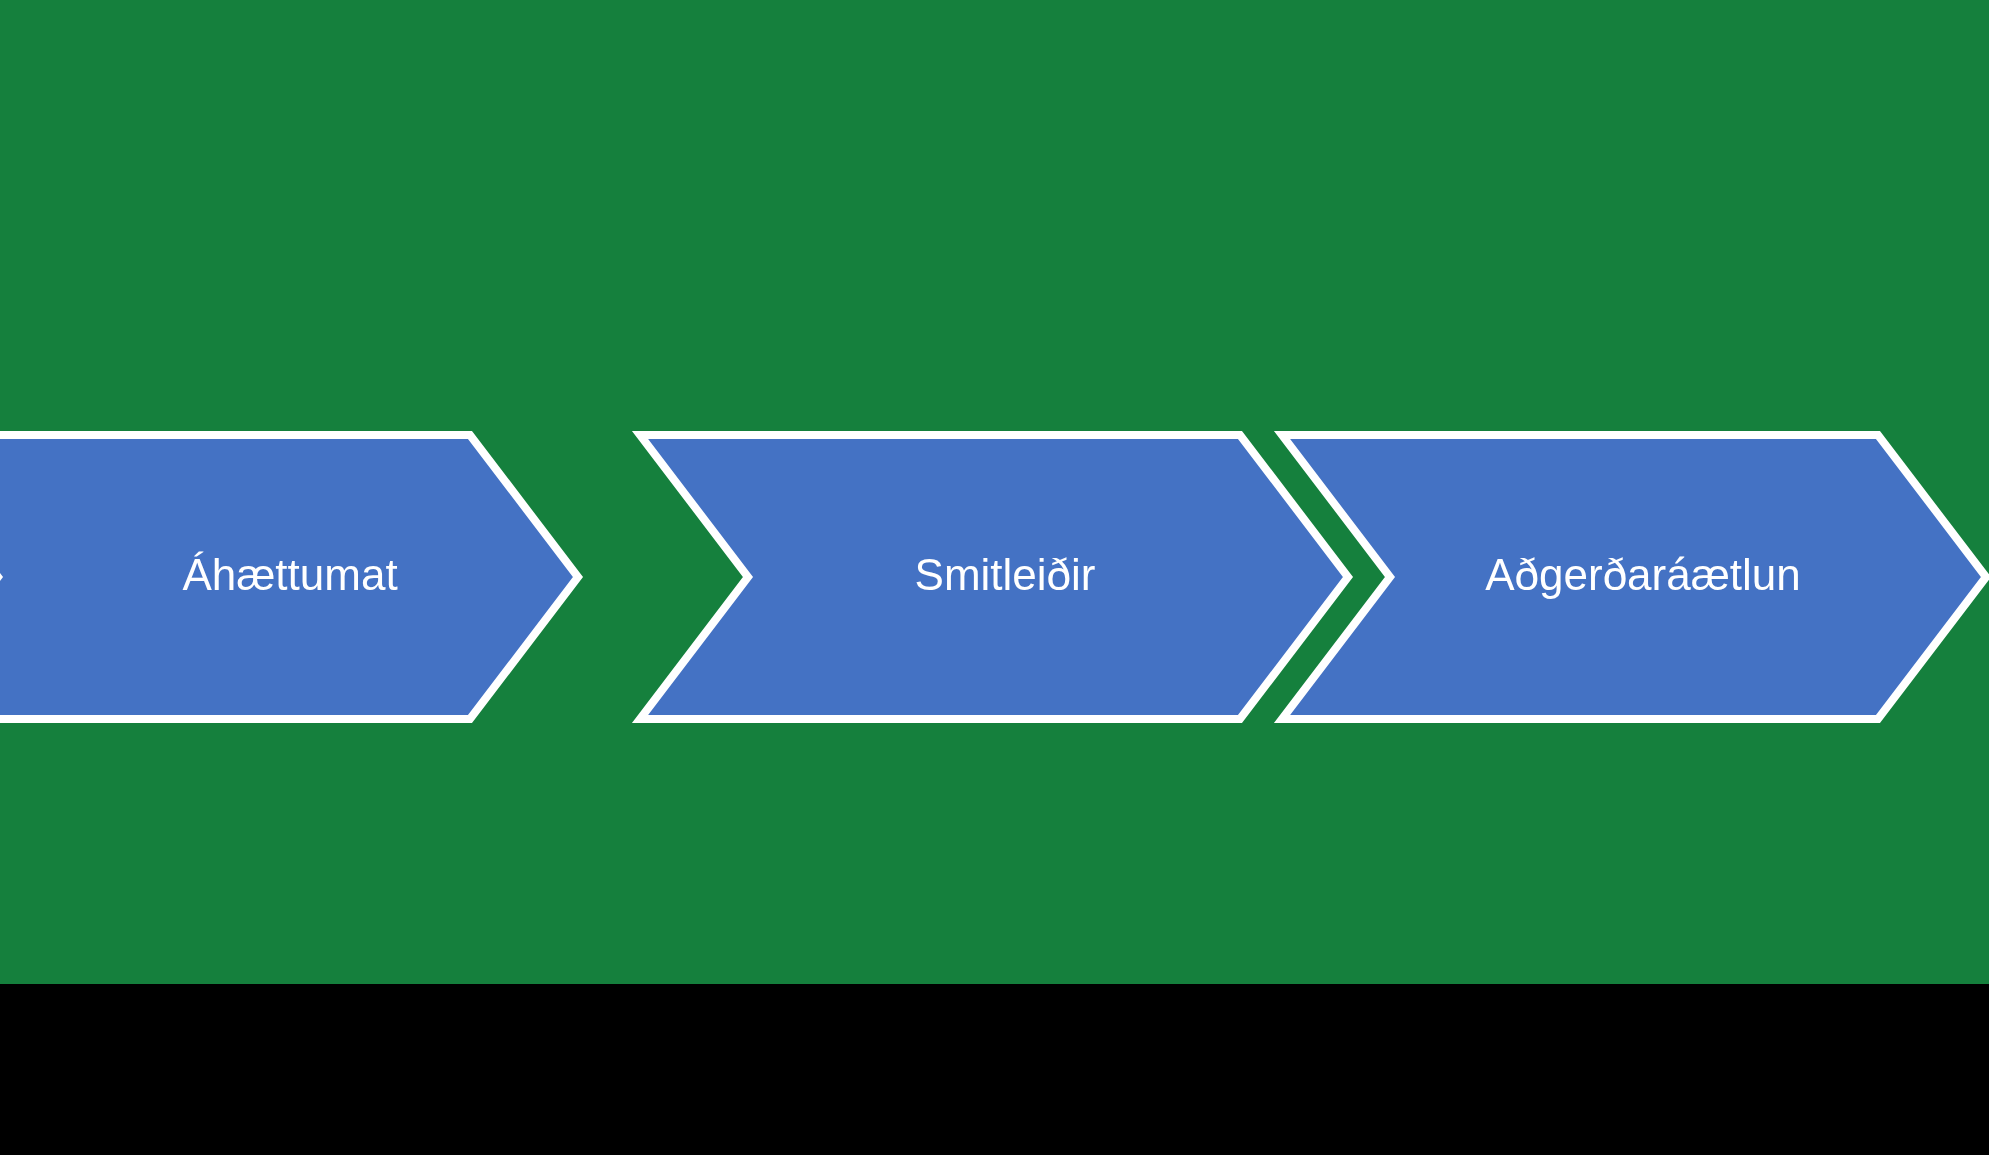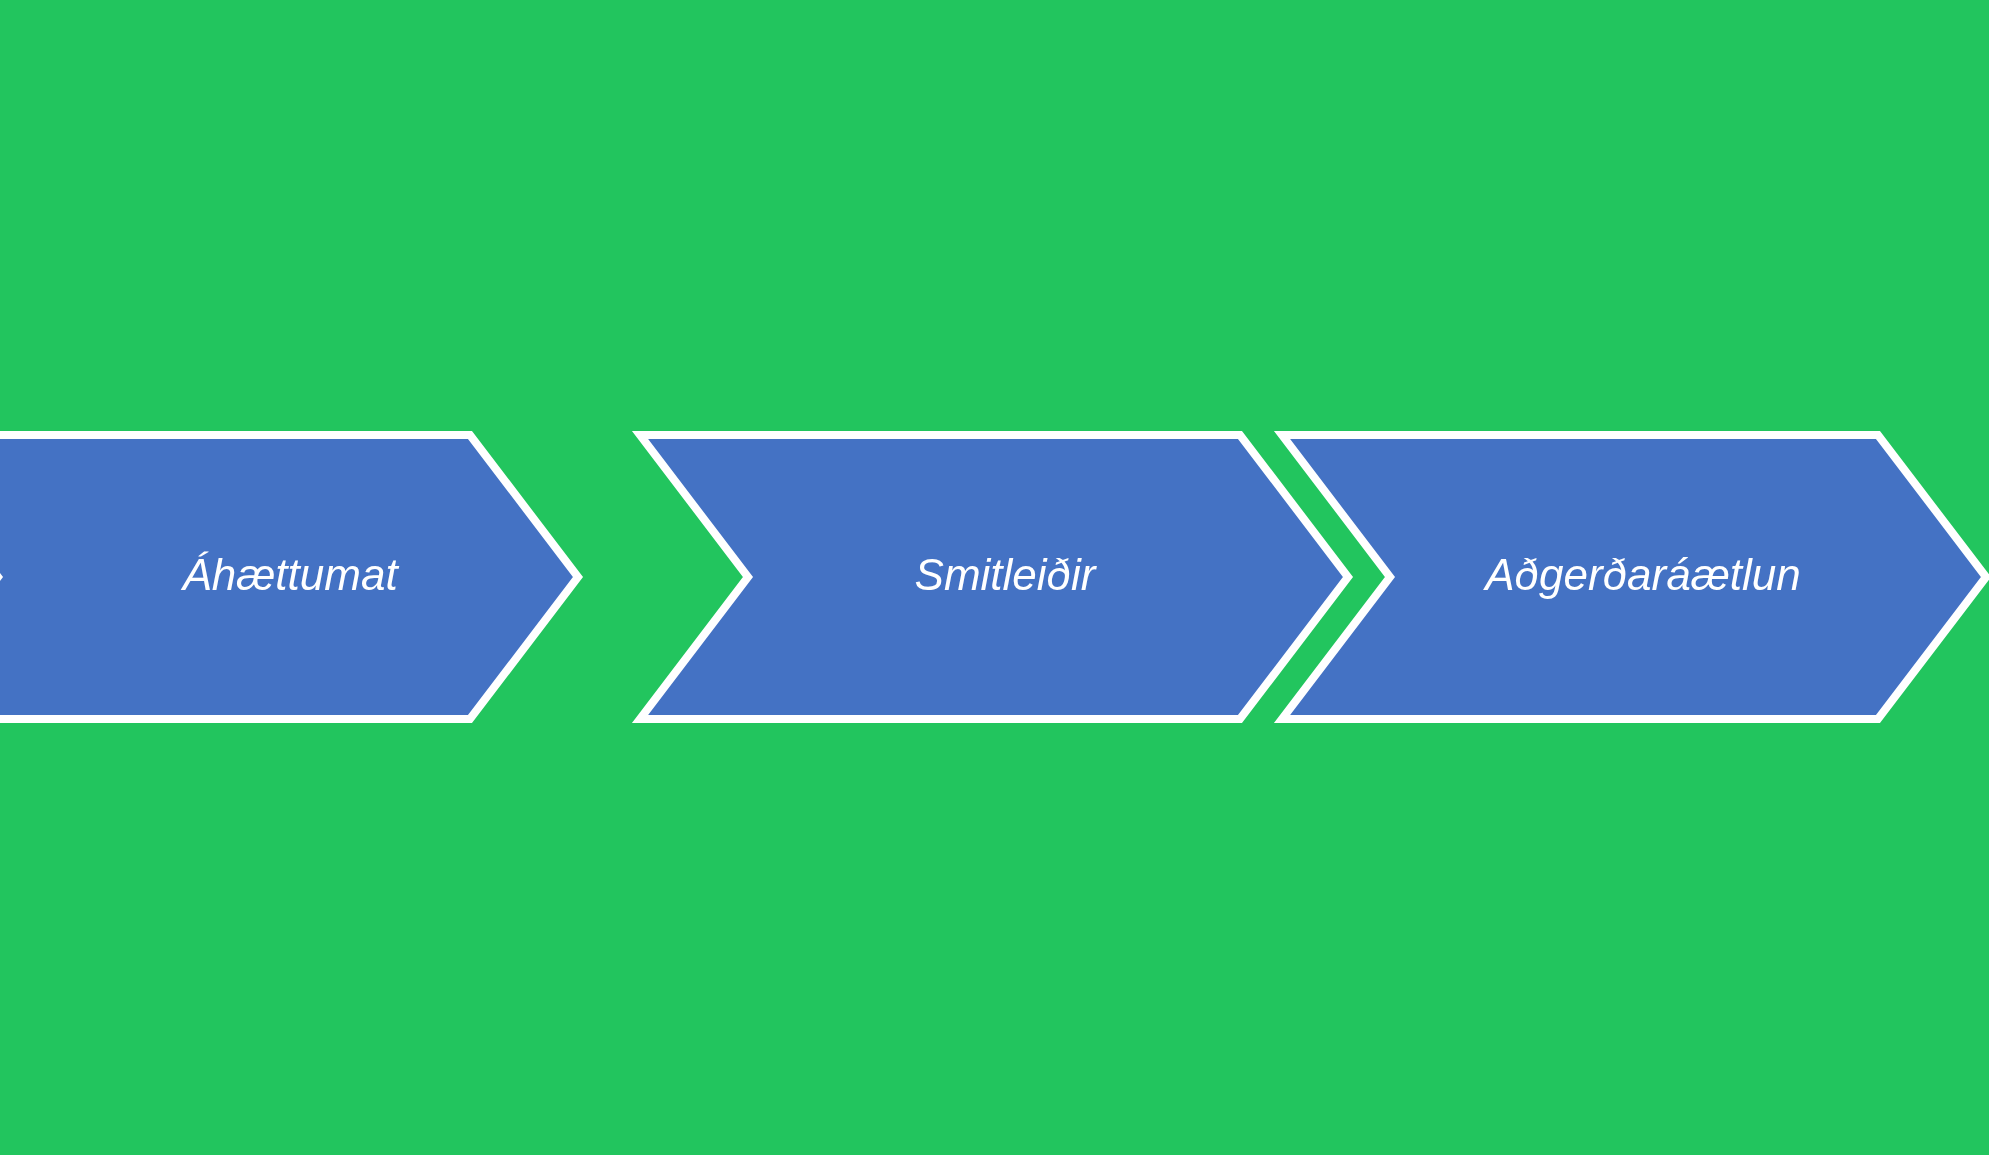--- a/index.html
+++ b/index.html
@@ -9,24 +9,23 @@
     background: #000000;
   }
 
   body {
     font-family: "Liberation Sans", sans-serif;
   }
 
   #stage {
     position: relative;
     width: 1989px;
-    height: 1155px;
-    background: #22c55e;
+    height: 984px;
+    background: #15803d;
     overflow: hidden;
-    font-style: italic;
   }
 
   
   #process-band {
     position: absolute;
     left: 0;
     top: 0;
     width: 1989px;
     height: 1155px;
   }

